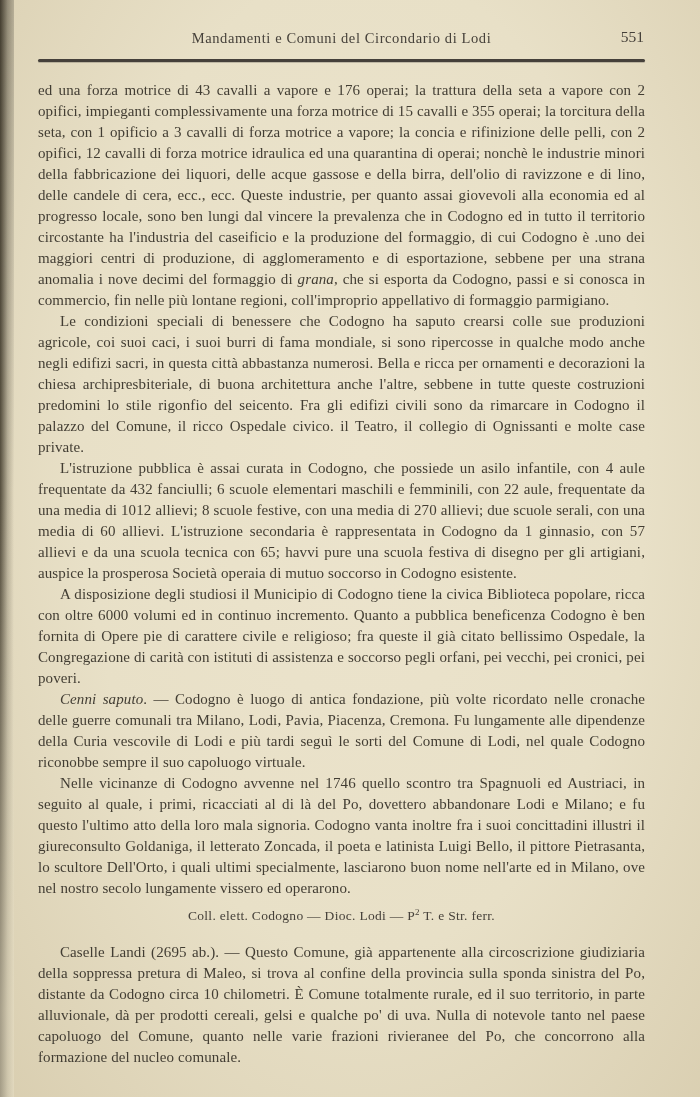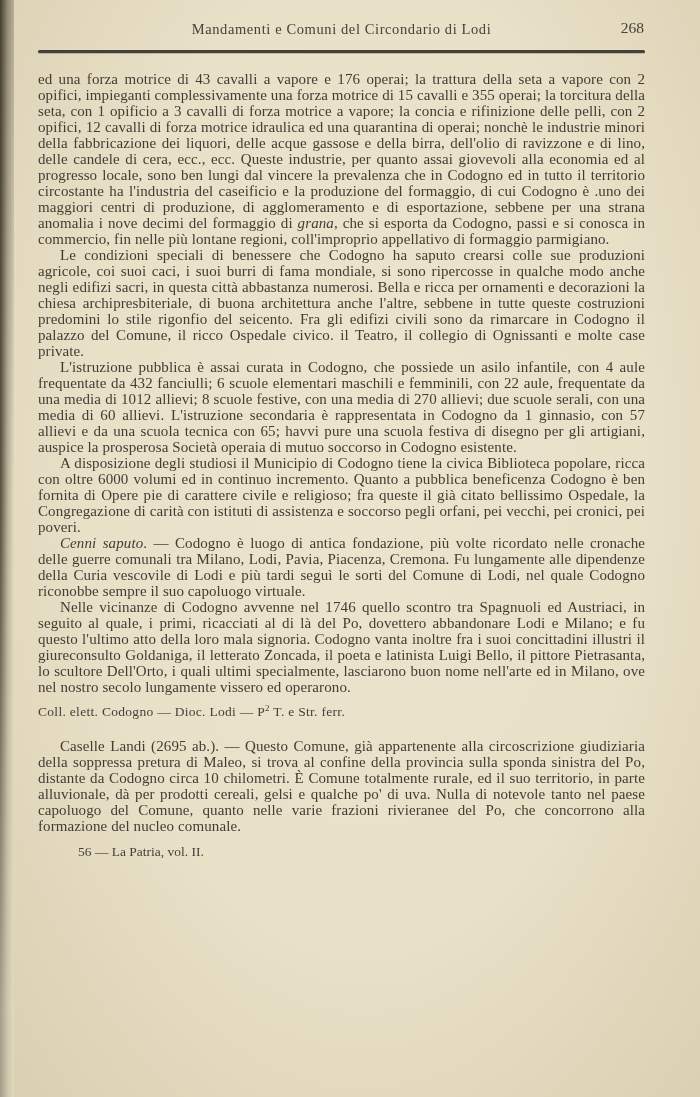--- a/index.html
+++ b/index.html
@@ -15,77 +15,76 @@
   }
   .gutter-shadow {
     position: absolute; left: 0; top: 0; width: 14px; height: 100%;
     background: linear-gradient(to right, rgba(28,22,10,0.72), rgba(28,22,10,0.22) 55%, rgba(28,22,10,0) 100%);
   }
   .gutter-fade {
     position: absolute; left: 0; top: 0; width: 14px; height: 100%;
     background: linear-gradient(to bottom, rgba(0,0,0,0.18) 0%, rgba(0,0,0,0) 45%, rgba(232,224,199,0.55) 92%);
   }
   .content {
-    position: absolute; left: 38px; top: 0; width: 607px;
+    position: absolute; left: 38px; top: 9px; width: 607px;
   }
   .header { position: relative; padding-top: 21px; height: 22px; }
   .header-title {
     text-align: center; font-size: 14.5px; letter-spacing: 0.6px; color: #46413a;
   }
   .page-number {
     position: absolute; right: 1px; top: 19px; font-size: 15.5px; color: #46413a;
   }
   .header-rule {
     height: 3px; background: #45403a; border-radius: 2px; margin-top: 7px;
     box-shadow: 0 1px 0 rgba(69,64,58,0.25);
   }
   .body-text {
-    margin-top: 18px; font-size: 15px; line-height: 16px;
+    margin-top: 18px; font-size: 15px; line-height: 21px;
     text-align: justify; letter-spacing: 0.1px;
   }
   .body-text p { margin: 0; }
   .body-text p.indent { text-indent: 22px; }
   em { font-style: italic; }
   strong { font-weight: normal; }
   sup { font-size: 9px; vertical-align: super; line-height: 0; }
   .electoral-line {
-    font-size: 13.5px; letter-spacing: 0.3px;
+    text-align: center; font-size: 13.5px; letter-spacing: 0.3px;
     margin-top: 9px; margin-bottom: 15px; color: #46413a;
   }
   .page-footer {
     margin-top: 10px; margin-left: 40px; font-size: 13.5px; color: #46413a;
   }
 </style>
 </head>
 <body>
 
 <div class="page">
   <div class="gutter-shadow"></div>
   <div class="gutter-fade"></div>
 
   <div class="content">
 
     <div class="header">
       <div class="header-title">Mandamenti e Comuni del Circondario di Lodi</div>
-      <div class="page-number">268</div>
+      <div class="page-number">551</div>
     </div>
 
     <div class="header-rule"></div>
 
     <div class="body-text" id="paragraphs-top">
         <p><span>ed una forza motrice di 43 cavalli a vapore e 176 operai; la trattura della seta a vapore con 2 opifici, impieganti complessivamente una forza motrice di 15 cavalli e 355 operai; la torcitura della seta, con 1 opificio a 3 cavalli di forza motrice a vapore; la concia e rifinizione delle pelli, con 2 opifici, 12 cavalli di forza motrice idraulica ed una quarantina di operai; nonchè le industrie minori della fabbricazione dei liquori, delle acque gassose e della birra, dell'olio di ravizzone e di lino, delle candele di cera, ecc., ecc. Queste industrie, per quanto assai giovevoli alla economia ed al progresso locale, sono ben lungi dal vincere la prevalenza che in Codogno ed in tutto il territorio circostante ha l'industria del caseificio e la produzione del formaggio, di cui Codogno è .uno dei maggiori centri di produzione, di agglomeramento e di esportazione, sebbene per una strana anomalia i nove decimi del formaggio di </span><em>grana</em><span>, che si esporta da Codogno, passi e si conosca in commercio, fin nelle più lontane regioni, coll'improprio appellativo di formaggio parmigiano.</span></p>
         <p class="indent"><span>Le condizioni speciali di benessere che Codogno ha saputo crearsi colle sue produzioni agricole, coi suoi caci, i suoi burri di fama mondiale, si sono ripercosse in qualche modo anche negli edifizi sacri, in questa città abbastanza numerosi. Bella e ricca per ornamenti e decorazioni la chiesa archipresbiteriale, di buona architettura anche l'altre, sebbene in tutte queste costruzioni predomini lo stile rigonfio del seicento. Fra gli edifizi civili sono da rimarcare in Codogno il palazzo del Comune, il ricco Ospedale civico. il Teatro, il collegio di Ognissanti e molte case private.</span></p>
         <p class="indent"><span>L'istruzione pubblica è assai curata in Codogno, che possiede un asilo infantile, con 4 aule frequentate da 432 fanciulli; 6 scuole elementari maschili e femminili, con 22 aule, frequentate da una media di 1012 allievi; 8 scuole festive, con una media di 270 allievi; due scuole serali, con una media di 60 allievi. L'istruzione secondaria è rappresentata in Codogno da 1 ginnasio, con 57 allievi e da una scuola tecnica con 65; havvi pure una scuola festiva di disegno per gli artigiani, auspice la prosperosa Società operaia di mutuo soccorso in Codogno esistente.</span></p>
         <p class="indent"><span>A disposizione degli studiosi il Municipio di Codogno tiene la civica Biblioteca popolare, ricca con oltre 6000 volumi ed in continuo incremento. Quanto a pubblica beneficenza Codogno è ben fornita di Opere pie di carattere civile e religioso; fra queste il già citato bellissimo Ospedale, la Congregazione di carità con istituti di assistenza e soccorso pegli orfani, pei vecchi, pei cronici, pei poveri.</span></p>
         <p class="indent"><em>Cenni saputo</em><span>. — Codogno è luogo di antica fondazione, più volte ricordato nelle cronache delle guerre comunali tra Milano, Lodi, Pavia, Piacenza, Cremona. Fu lungamente alle dipendenze della Curia vescovile di Lodi e più tardi seguì le sorti del Comune di Lodi, nel quale Codogno riconobbe sempre il suo capoluogo virtuale.</span></p>
         <p class="indent"><span>Nelle vicinanze di Codogno avvenne nel 1746 quello scontro tra Spagnuoli ed Austriaci, in seguito al quale, i primi, ricacciati al di là del Po, dovettero abbandonare Lodi e Milano; e fu questo l'ultimo atto della loro mala signoria. Codogno vanta inoltre fra i suoi concittadini illustri il giureconsulto Goldaniga, il letterato Zoncada, il poeta e latinista Luigi Bello, il pittore Pietrasanta, lo scultore Dell'Orto, i quali ultimi specialmente, lasciarono buon nome nell'arte ed in Milano, ove nel nostro secolo lungamente vissero ed operarono.</span></p>
       </div>
 
     <div class="electoral-line" id="electoral-line"><span>Coll. elett. Codogno — Dioc. Lodi — P</span><sup>2</sup><span> T. e Str. ferr.</span></div>
 
     <div class="body-text" id="paragraphs-bottom">
         <p class="indent"><strong>Caselle Landi</strong><span> (2695 ab.). — Questo Comune, già appartenente alla circoscrizione giudiziaria della soppressa pretura di Maleo, si trova al confine della provincia sulla sponda sinistra del Po, distante da Codogno circa 10 chilometri. È Comune totalmente rurale, ed il suo territorio, in parte alluvionale, dà per prodotti cereali, gelsi e qualche po' di uva. Nulla di notevole tanto nel paese capoluogo del Comune, quanto nelle varie frazioni rivieranee del Po, che concorrono alla formazione del nucleo comunale.</span></p>
       </div>
 
-    <div class="page-footer" id="footer-line"><span>56 — </span><strong>La Patria,</strong><span> vol. II.</span></div>
 
   </div>
 </div>
 
 </body></html>

